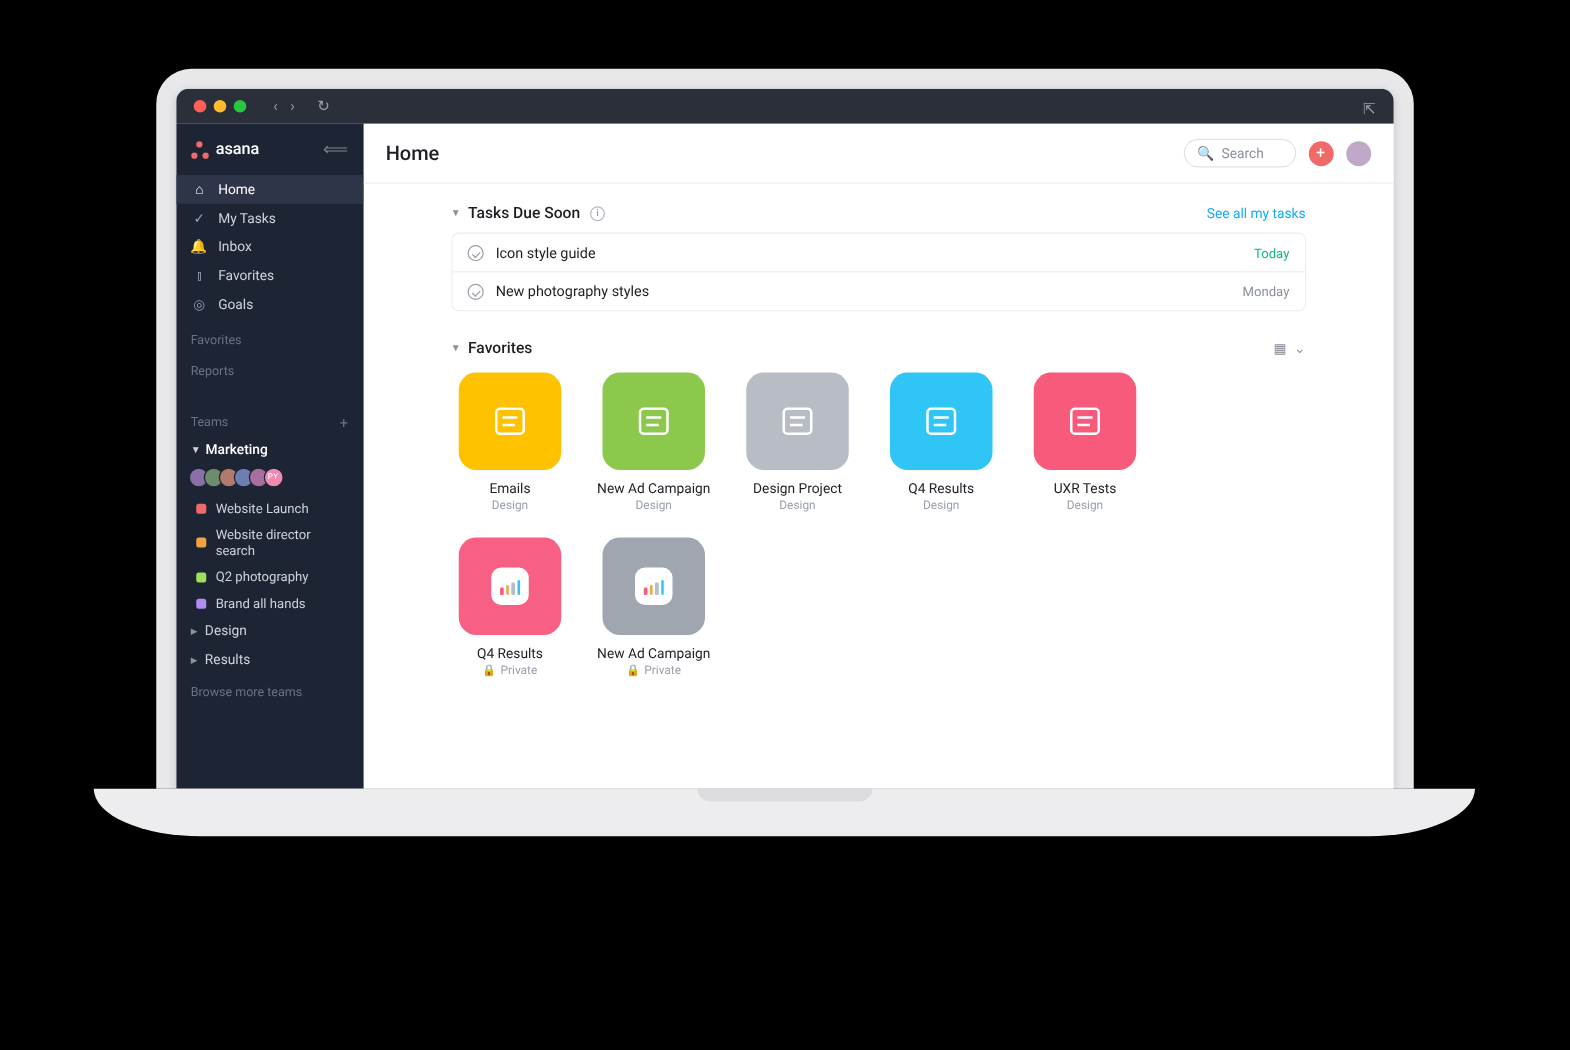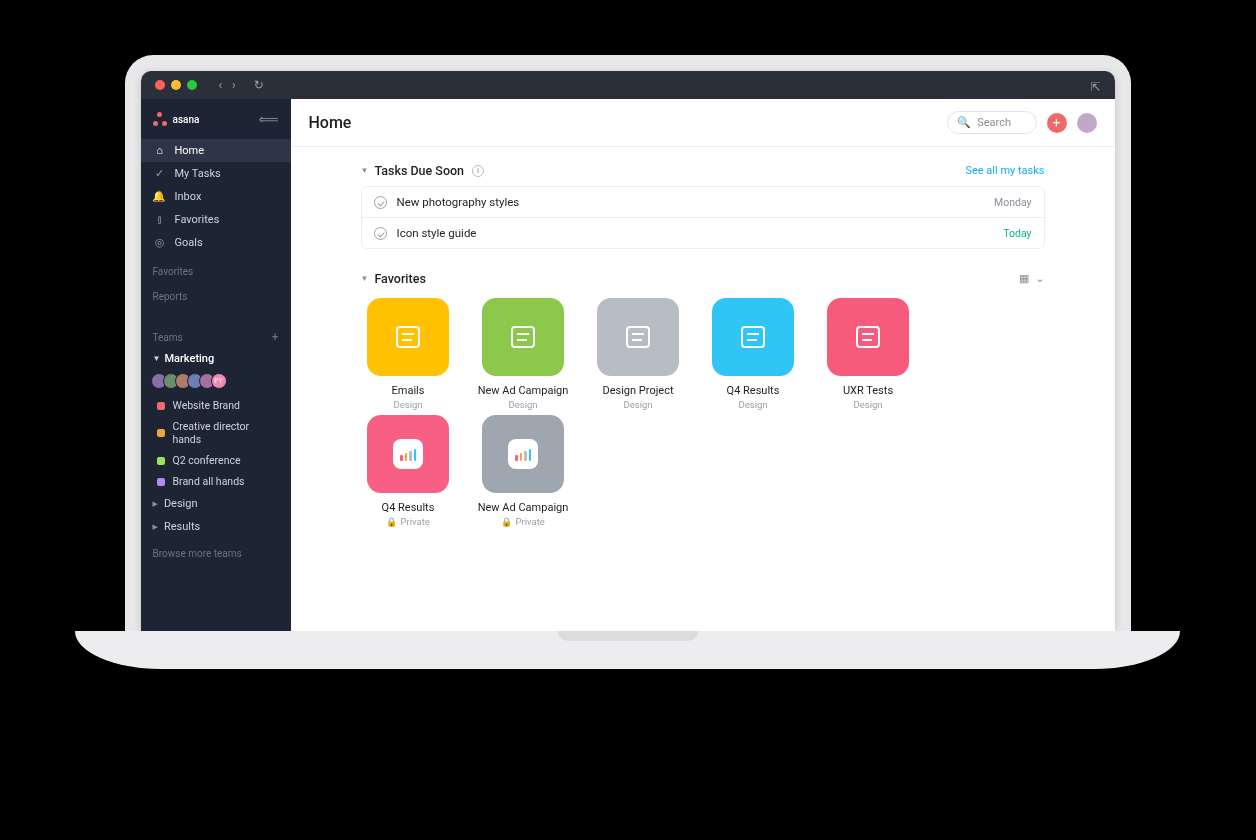--- a/index.html
+++ b/index.html
@@ -79,21 +79,21 @@
     overflow:hidden;
   }
   .brand { display:flex; align-items:center; gap:6px; padding:12px 12px 10px 12px; }
   .brand-logo { width:14px; height:14px; position:relative; }
   .brand-logo span{
     position:absolute; width:5px; height:5px; border-radius:50%; background:#f06a6a;
   }
   .brand-logo span:nth-child(1){ top:0; left:4.5px; }
   .brand-logo span:nth-child(2){ bottom:0; left:0; }
   .brand-logo span:nth-child(3){ bottom:0; right:0; }
-  .brand-text { color:#fff; font-weight:500; font-size:10px; }
+  .brand-text { color:#fff; font-weight:500; font-size:13px; }
   .collapse-ico { margin-left:auto; color:#7a828f; font-size:14px; }
   .nav-section { padding:2px 0; }
   .nav-item {
     display:flex; align-items:center; gap:8px;
     padding:5px 12px;
     cursor:pointer;
     color:#cfd3dc;
   }
   .nav-item.active { background:#2e3549; color:#fff; }
   .nav-ico { width:14px; text-align:center; font-size:11px; color:#9aa3b4; }
@@ -181,21 +181,21 @@
   }
   .task-due{ margin-left:auto; font-size:10.5px; }
   .due-today{ color:#0fb58e; }
   .due-other{ color:#8a9099; }
 
   .fav-header{ display:flex; align-items:center; margin:22px 0 12px; }
   .fav-header .title{ display:flex; align-items:center; gap:6px; font-size:12.5px; font-weight:500; color:#1d1f24;}
   .fav-header .tri{ font-size:8px; color:#8a9099; }
   .fav-header .right{ margin-left:auto; color:#8a9099; font-size:11px; display:flex; gap:6px; align-items:center;}
   .grid{
-    display:grid; grid-template-columns:repeat(5, 95px); gap:5px 20px;
+    display:grid; grid-template-columns:repeat(5, 95px); gap:20px 20px;
   }
   .tile-wrap{ display:flex; flex-direction:column; align-items:center; width:95px; }
   .tile{
     width:82px; height:78px; border-radius:14px;
     display:flex; align-items:center; justify-content:center;
   }
   .tile-portfolio{
     position:relative; width:82px; height:78px;
   }
   .tile-portfolio .back{
@@ -296,29 +296,29 @@
               <span class="av" style="background: rgb(138, 110, 168);"></span>
               <span class="av" style="background: rgb(109, 140, 107);"></span>
               <span class="av" style="background: rgb(176, 122, 109);"></span>
               <span class="av" style="background: rgb(109, 127, 176);"></span>
               <span class="av" style="background: rgb(168, 110, 160);"></span>
               <span class="av pink" style="background: rgb(241, 138, 176);">PY</span>
             </div>
           <div id="team-projects">
               <div class="project-item">
                 <span class="sq" style="background:#f06a6a"></span>
-                <span>Website Brand</span>
+                <span>Website Launch</span>
               </div>
               <div class="project-item">
                 <span class="sq" style="background:#f1a33e"></span>
-                <span>Creative director hands</span>
+                <span>Website director search</span>
               </div>
               <div class="project-item">
                 <span class="sq" style="background:#9ee05a"></span>
-                <span>Q2 conference</span>
+                <span>Q2 photography</span>
               </div>
               <div class="project-item">
                 <span class="sq" style="background:#b38cf0"></span>
                 <span>Brand all hands</span>
               </div>
             </div>
           <div id="collapsed-teams">
               <div class="collapse-team">
                 <span class="tri">▶</span>
                 <span>Design</span>
@@ -348,27 +348,27 @@
           <div class="content">
             <div class="sec-title">
               <span class="tri">▼</span>
               <span>Tasks Due Soon</span>
               <span class="info">i</span>
               <span class="link">See all my tasks</span>
             </div>
             <div class="task-list" id="task-list">
                 <div class="task-row">
                   <span class="check-ico"></span>
+    <span>Icon style guide</span>
+    <span class="task-due due-today">Today</span>
+                </div>
+                <div class="task-row">
+                  <span class="check-ico"></span>
     <span>New photography styles</span>
     <span class="task-due due-other">Monday</span>
-                </div>
-                <div class="task-row">
-                  <span class="check-ico"></span>
-    <span>Icon style guide</span>
-    <span class="task-due due-today">Today</span>
                 </div>
               </div>
 
             <div class="fav-header">
               <div class="title">
                 <span class="tri">▼</span>
                 <span>Favorites</span>
               </div>
               <div class="right">
                 <span>▦</span>

